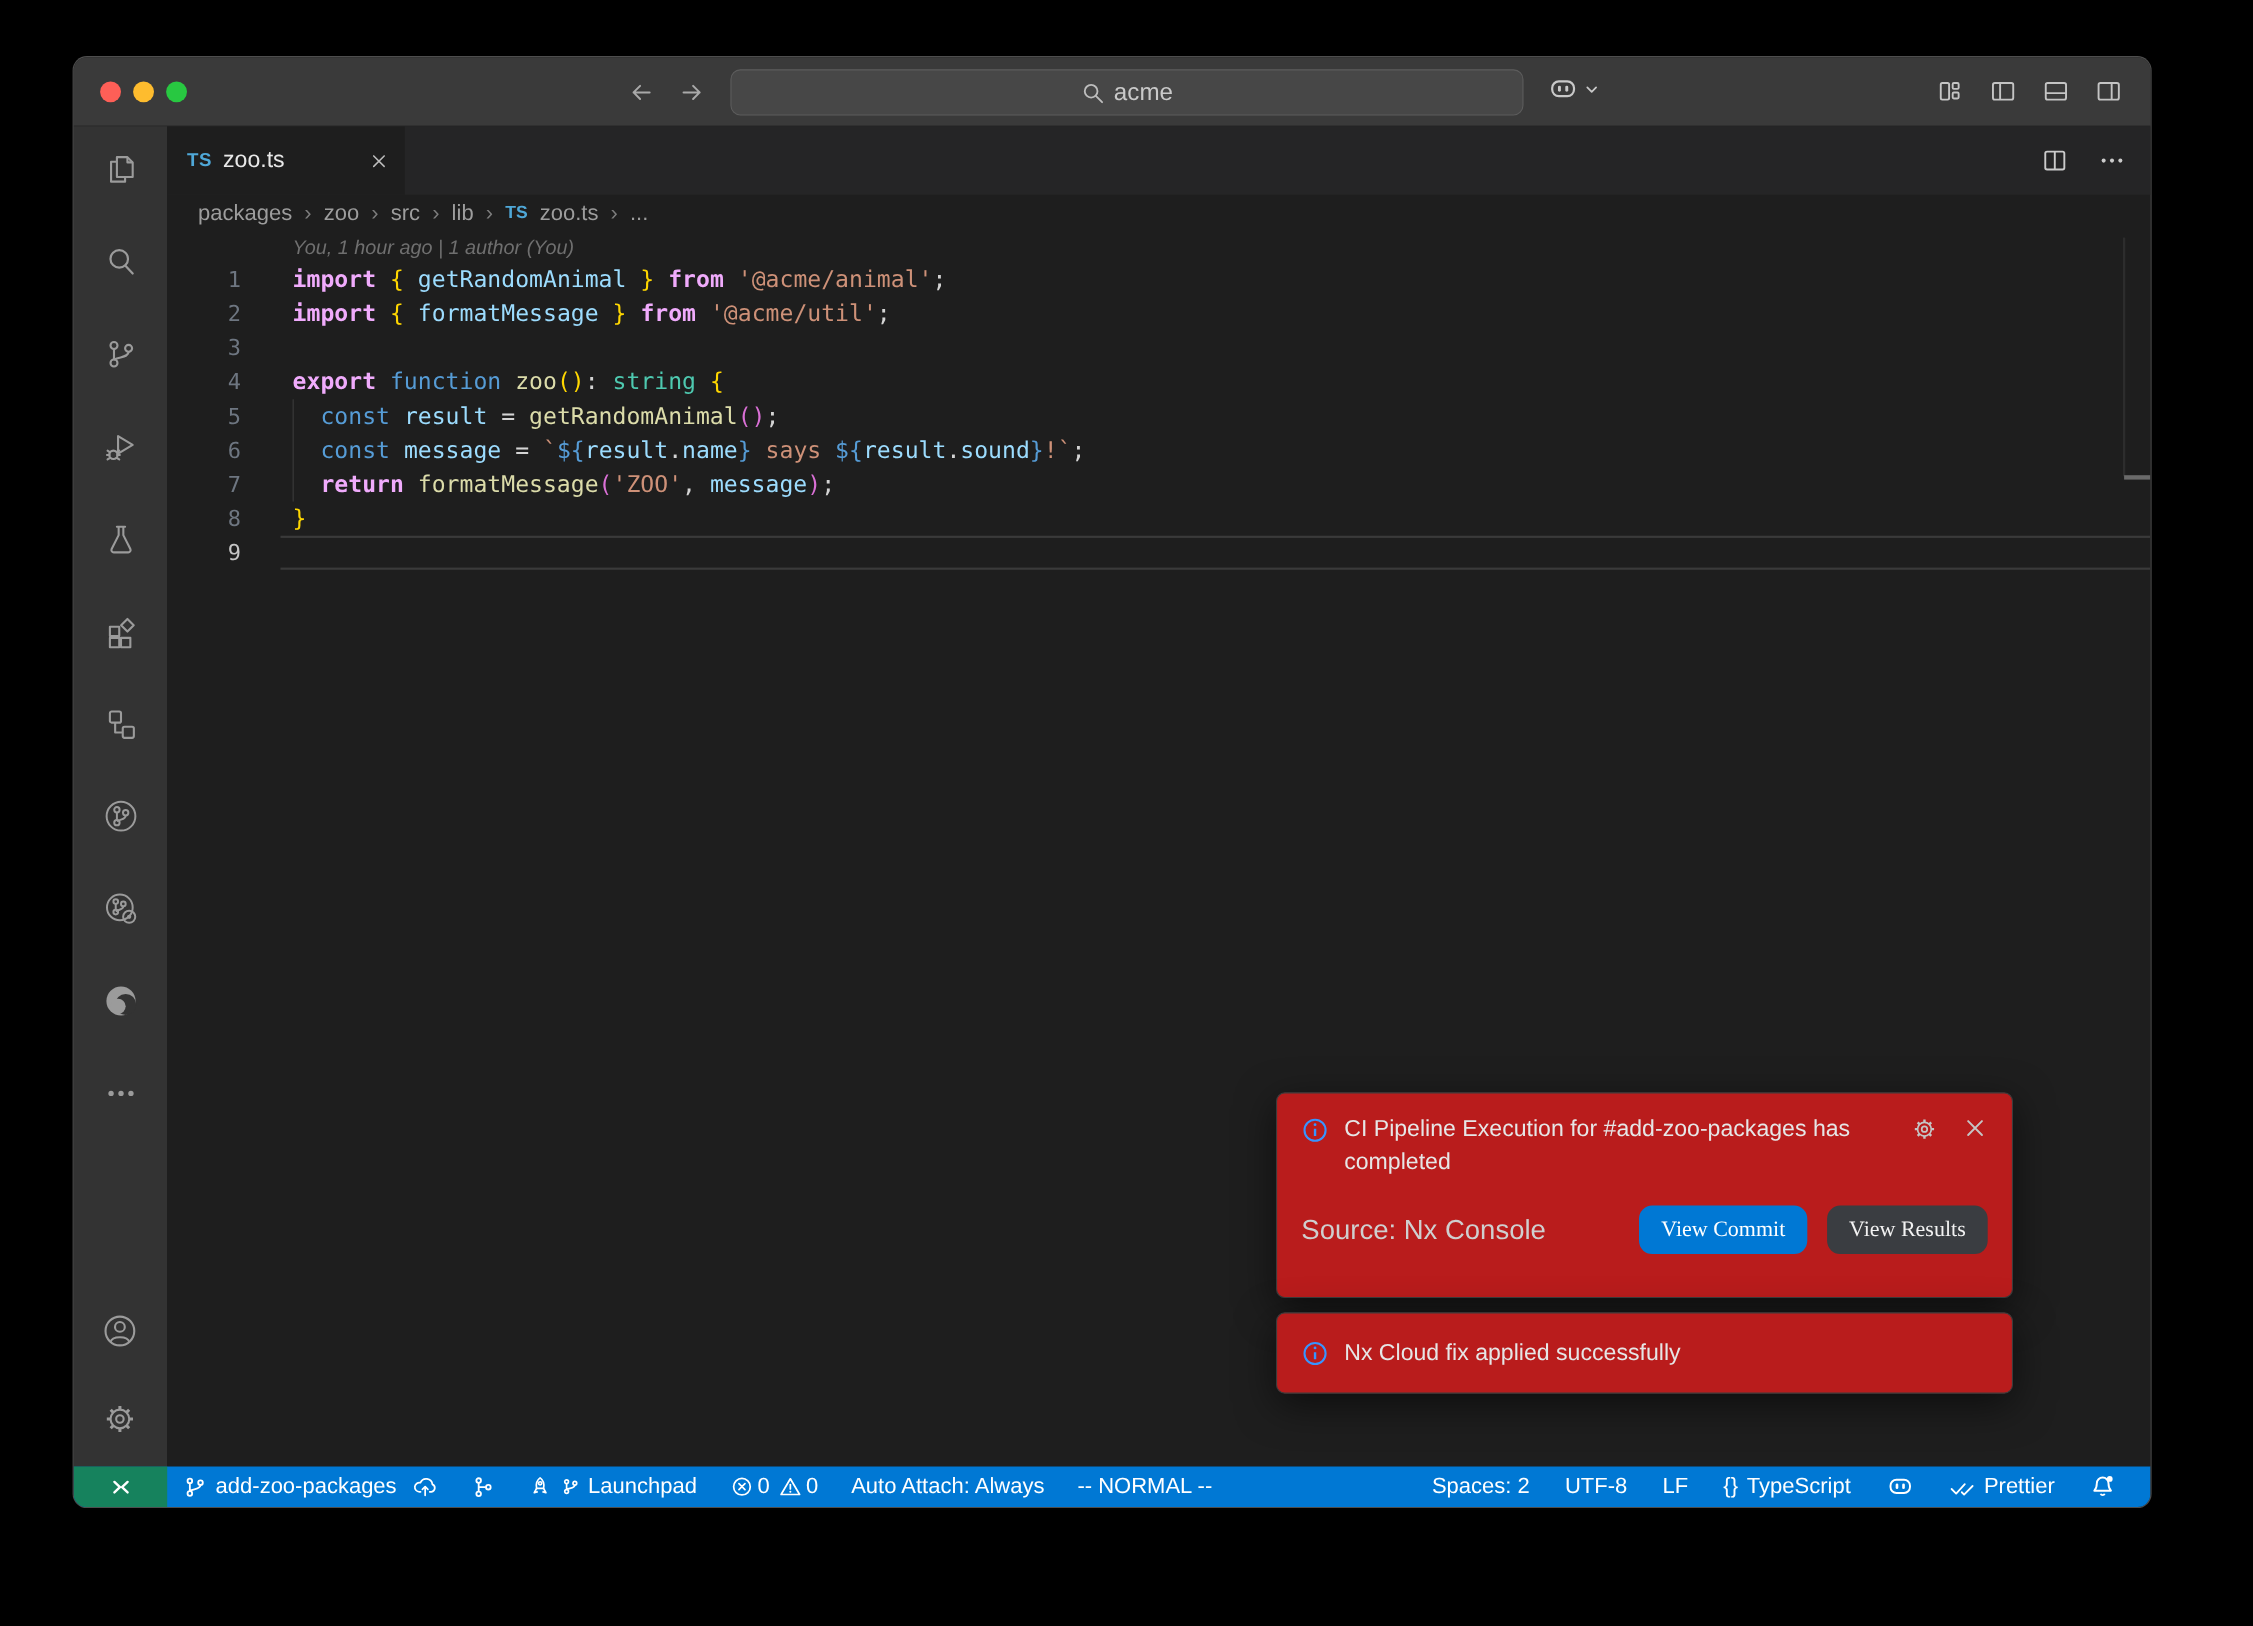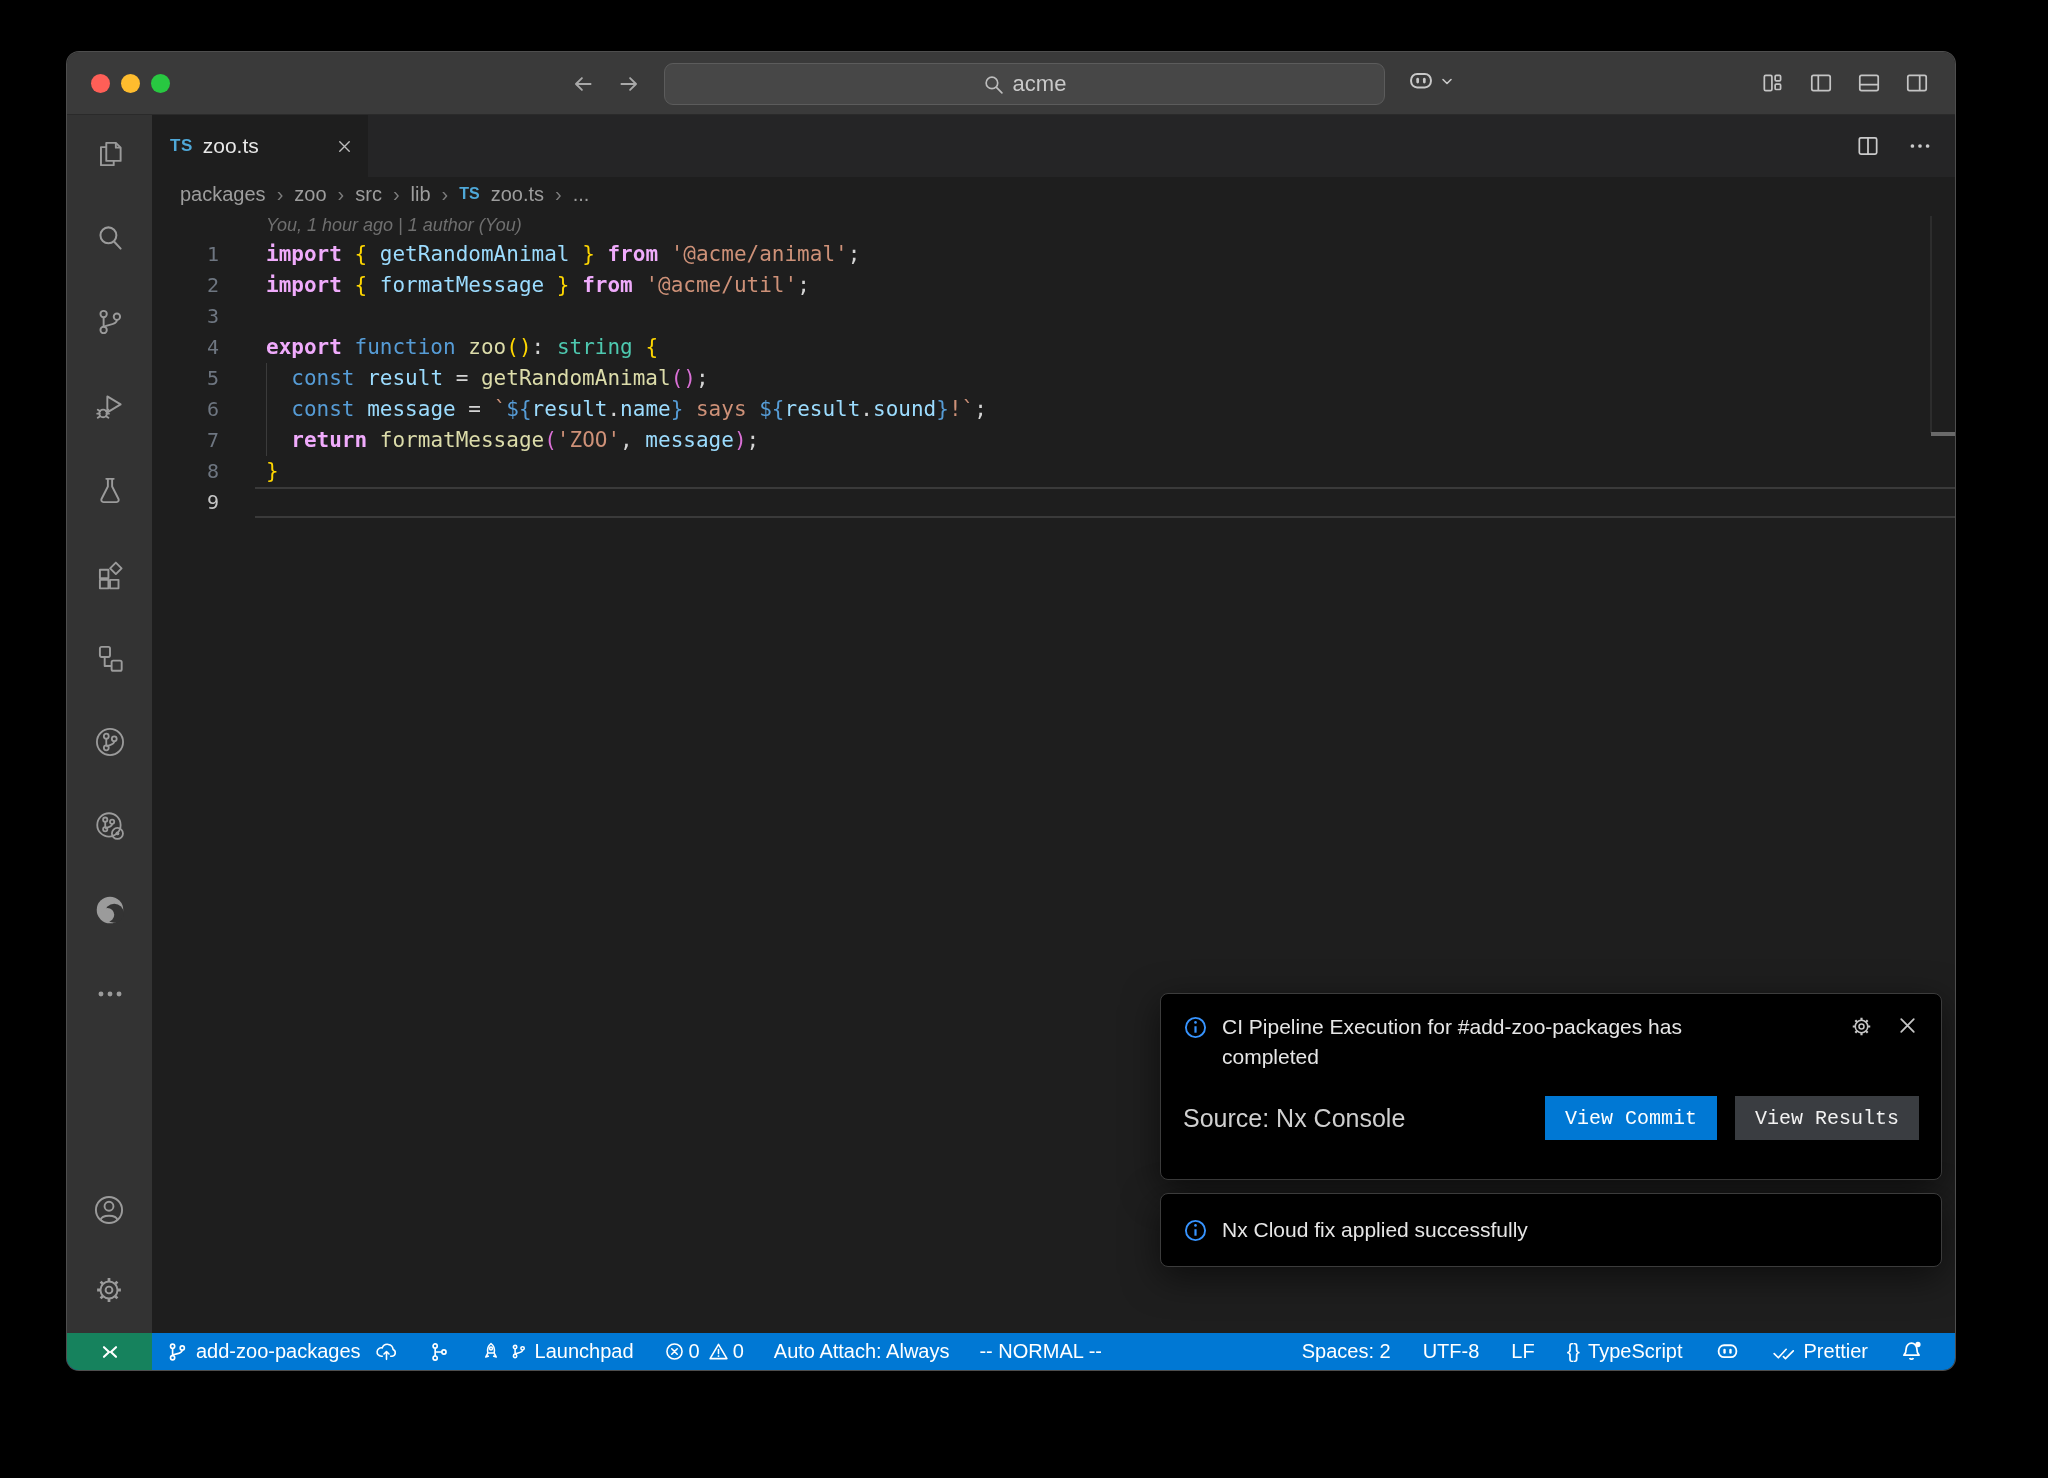--- a/index.html
+++ b/index.html
@@ -52,32 +52,32 @@
   .line.active .ln{color:#C6C6C6;}
   .line.active::before,.line.active::after{content:"";position:absolute;left:103px;right:0;height:0;
         border-top:2px solid #3A3A3A;}
   .line.active::before{top:0;} .line.active::after{bottom:0;}
   .tk-kw{color:#f0abfc;font-weight:bold;} .tk-kw2{color:#569CD6;} .tk-id{color:#9CDCFE;} .tk-fn{color:#DCDCAA;}
   .tk-str{color:#CE9178;} .tk-type{color:#4EC9B0;} .tk-b1{color:#FFD700;} .tk-b2{color:#DA70D6;} .tk-pl{color:#D4D4D4;}
   .indent-guide{position:absolute;left:114px;top:152px;width:1px;height:93px;background:#3b3b3b;}
   .minimap-divider{position:absolute;right:23px;top:5px;width:2px;height:217px;background:#2d2d2d;}
   .overview-mark{position:absolute;right:0;top:221px;width:24px;height:4px;background:#6a6a6a;}
   
-  .toast{position:absolute;left:1093px;width:782px;background:#000000;border:1px solid #3c3c3c;
+  .toast{position:absolute;left:1093px;width:670px;background:#b91c1c;border:1px solid #3c3c3c;
          border-radius:8px;box-shadow:0 10px 36px rgba(0,0,0,.55);color:#E2E2E2;z-index:10;box-sizing:border-box;}
   .toast1{top:941px;height:187px;padding:18px 22px;}
   .toast2{top:1141px;height:74px;padding:0 22px;display:flex;align-items:center;gap:14px;}
   .toast-row1{display:flex;gap:14px;}
   .toast-msg{font-size:21px;line-height:30px;max-width:545px;color:#E6E6E6;}
   .toast-tools{margin-left:auto;display:flex;gap:22px;color:#C5C5C5;align-items:flex-start;padding-top:2px;}
   .toast-row2{display:flex;align-items:center;margin-top:24px;}
   .toast-src{font-size:25px;color:#CFCFCF;}
   .toast-btns{margin-left:auto;display:flex;gap:18px;}
-  .btn{height:44px;padding:0 20px;border-radius:0;font-size:20px;display:flex;align-items:center;
-       border:none;font-family:Liberation Mono, monospace;}
+  .btn{height:44px;padding:0 20px;border-radius:12px;font-size:20px;display:flex;align-items:center;
+       border:none;font-family:Liberation Serif, serif;}
   .btn.primary{background:#0078D4;color:#fff;}
   .btn.secondary{background:#3A3D41;color:#F2F2F2;}
   
   .statusbar{height:37px;background:#0078D4;display:flex;align-items:stretch;color:#fff;font-size:20px;flex:none;}
   .remote{width:85px;background:#16825D;display:flex;align-items:center;justify-content:center;flex:none;}
   .sb-left{display:flex;align-items:center;gap:30px;padding-left:14px;}
   .sb-right{margin-left:auto;display:flex;align-items:center;gap:32px;padding-right:32px;}
   .sb-item{display:flex;align-items:center;gap:8px;white-space:nowrap;}
   .sb-item .g4{display:flex;align-items:center;gap:4px;}
   svg{display:block;}

